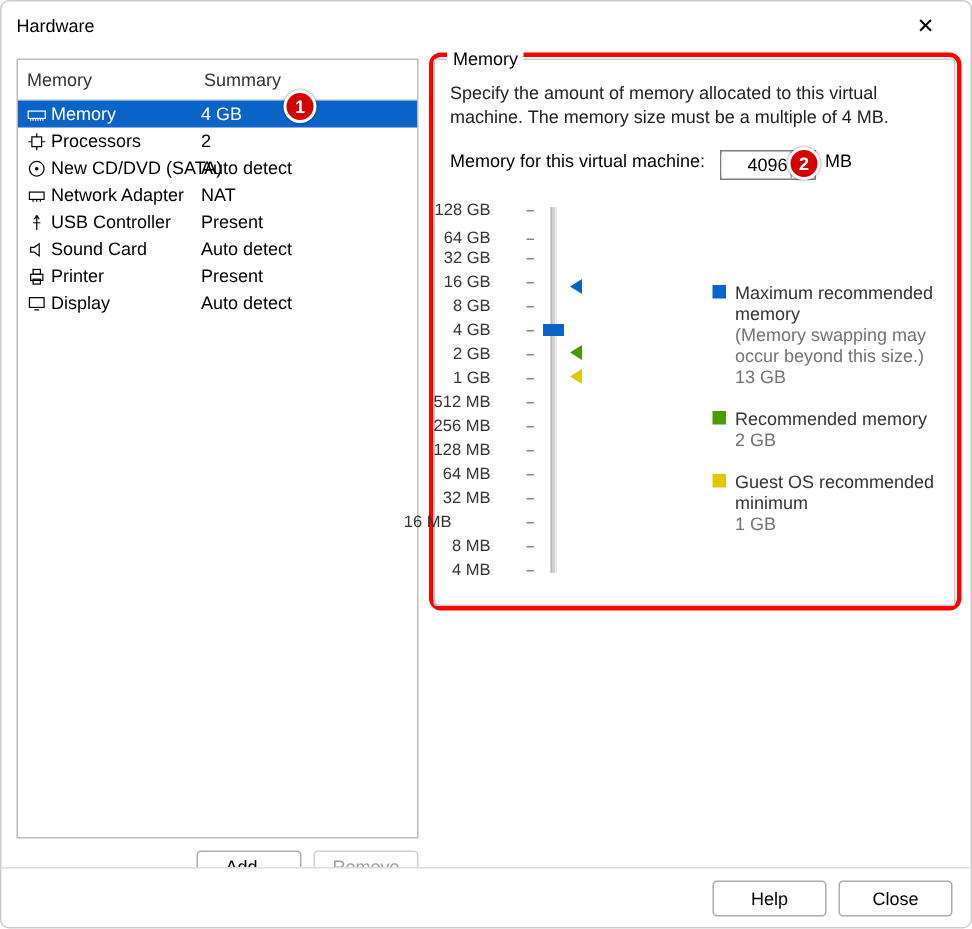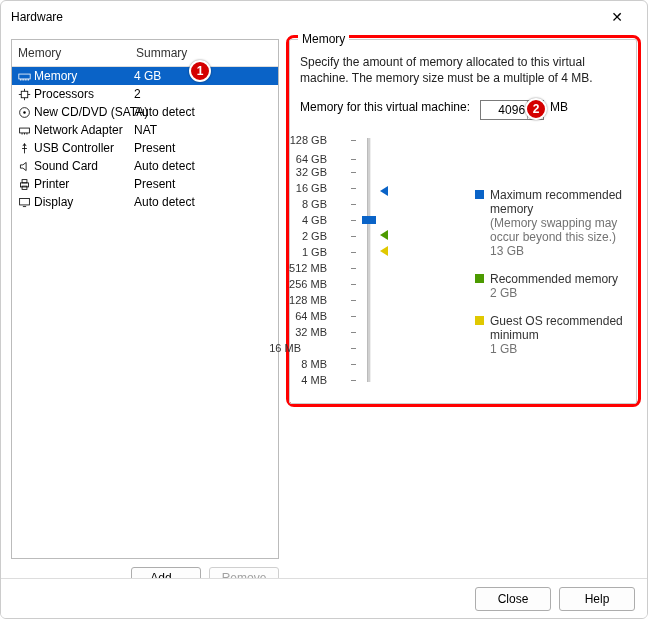--- a/index.html
+++ b/index.html
@@ -286,24 +286,24 @@
             <div class="legend-sub">1 GB</div>
           </div>
         </div>
       </div>
     </div>
   </div>
 </div>
 
 <div class="footer">
   <div class="btn">
+      <span>Help</span>
+    </div>
+  <div class="btn">
       <span>Close</span>
-    </div>
-  <div class="btn">
-      <span>Help</span>
     </div>
 </div>
 
 <div class="callout" style="left:188px; top:59px;">
     <span>1</span>
   </div>
 <div class="callout" style="left:524px; top:97px;">
     <span>2</span>
   </div>
 

